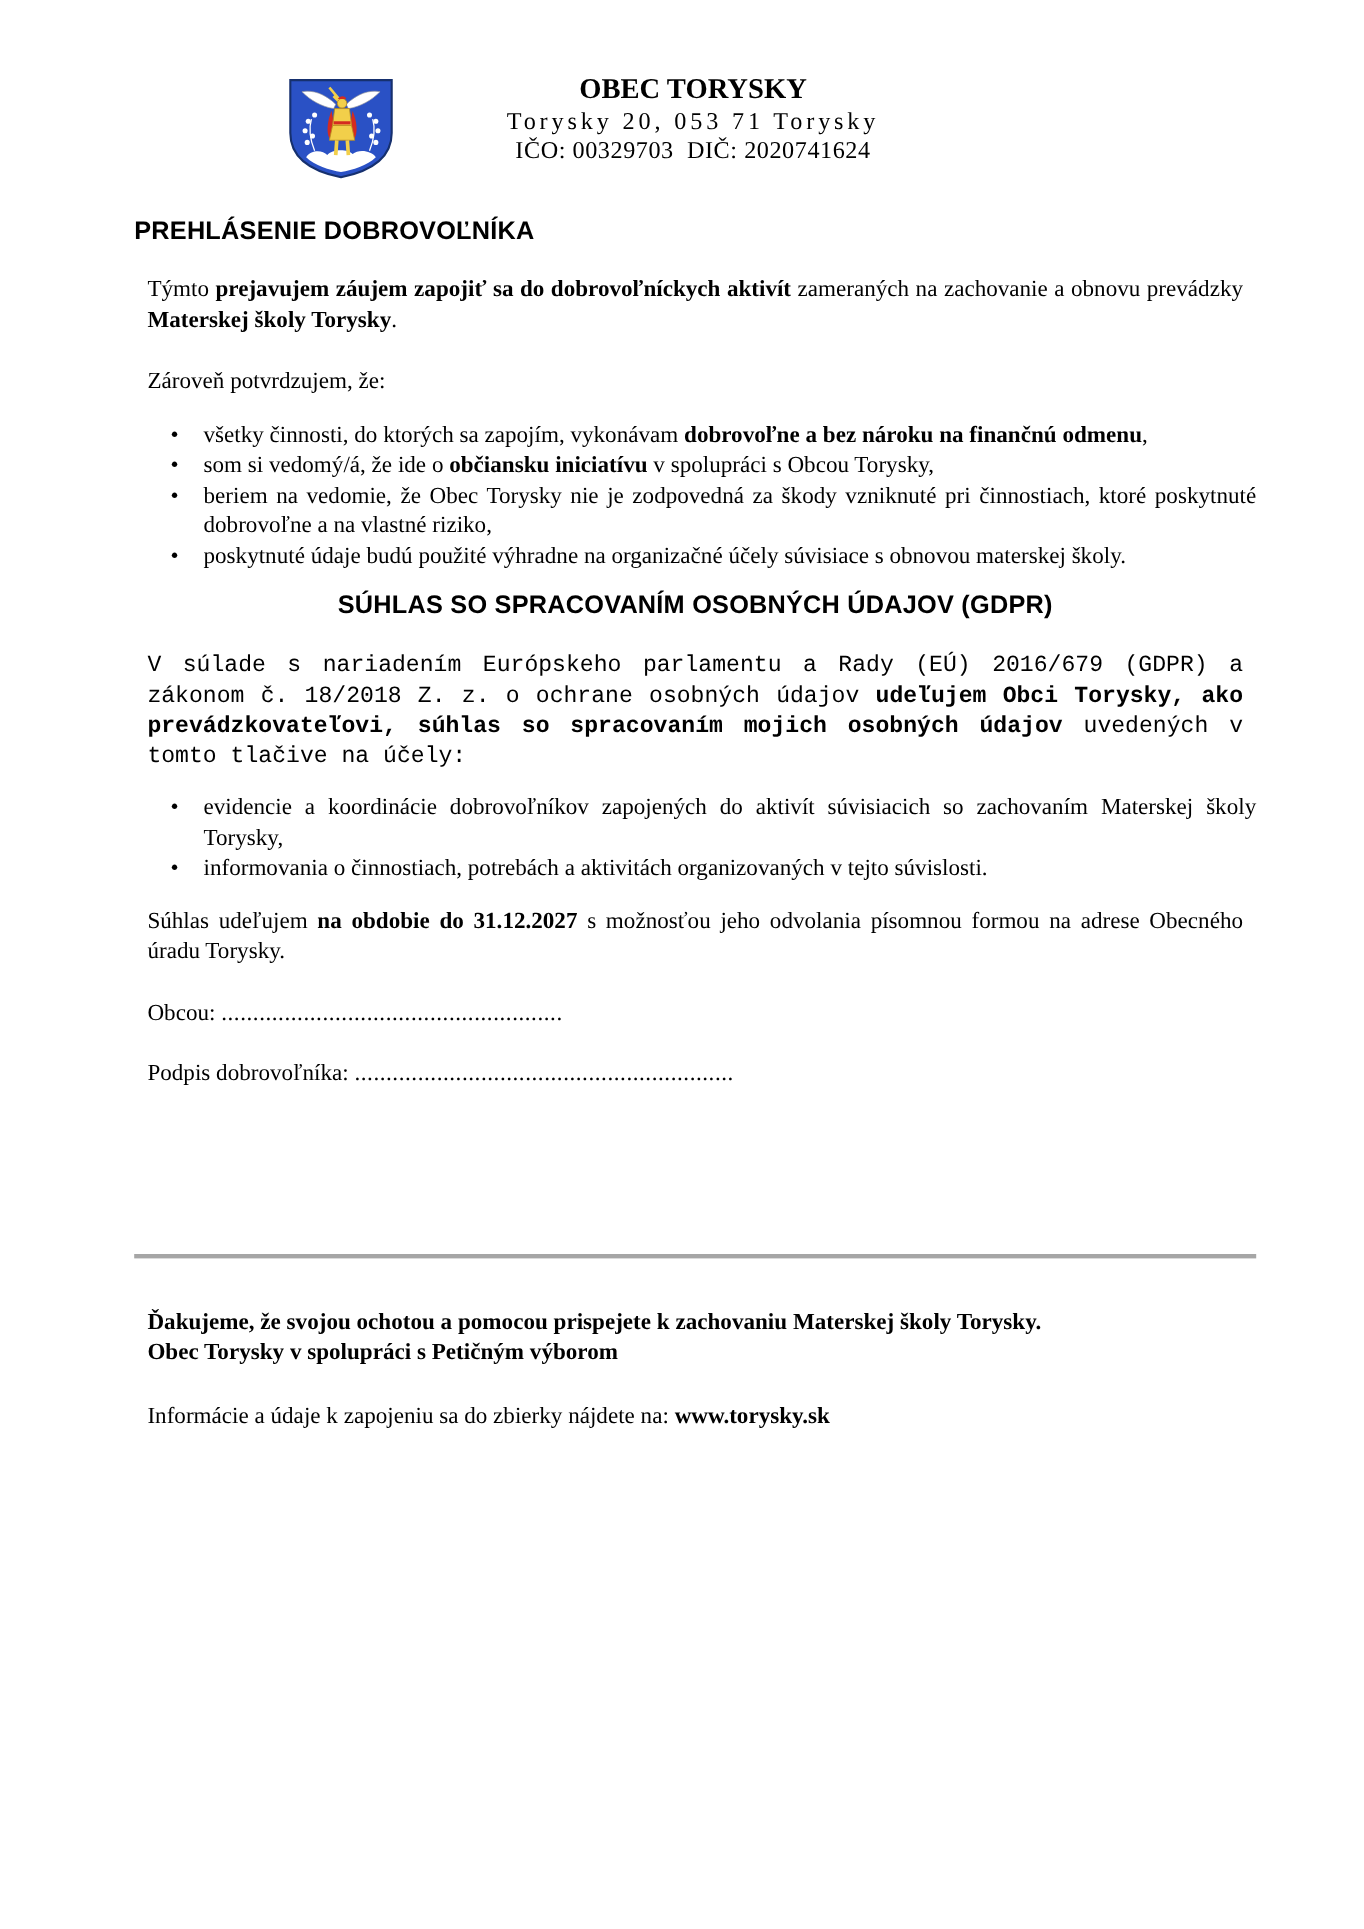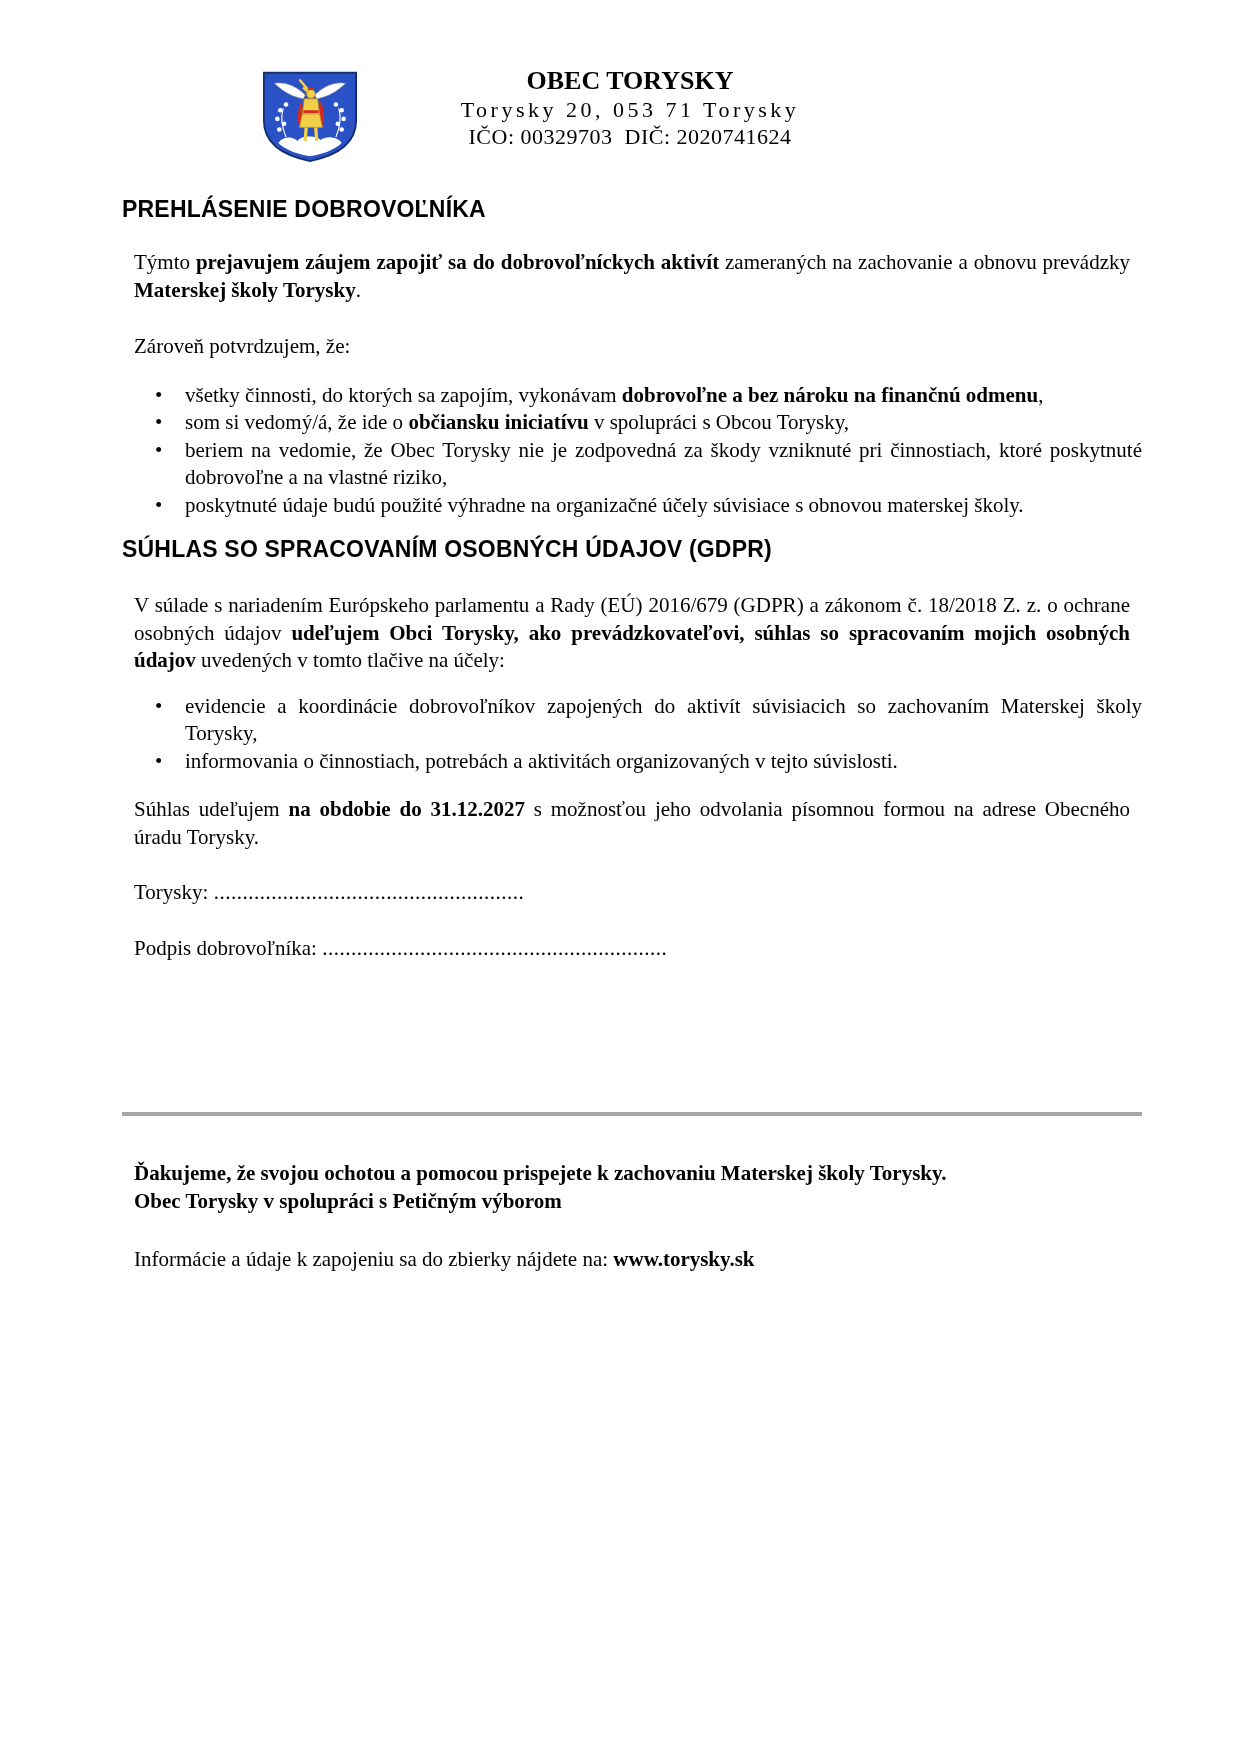--- a/index.html
+++ b/index.html
@@ -50,22 +50,22 @@
     margin: 21px 0 0 0;
     padding: 0 0 0 63px;
   }
   ul.blist li { position: relative; text-align: justify; }
   ul.blist li::before {
     content: "\2022";
     position: absolute;
     left: -30px;
     top: 0;
   }
-  .h-gdpr     { margin-top: 16px; }
-  .p-gdpr     { margin-top: 29px; }
+  .h-gdpr     { margin-top: 16px; text-align: center; }
+  .p-gdpr     { margin-top: 29px; font-family: Liberation Mono, monospace; }
   ul.blist2   { margin-top: 18px; }
   .p-consent  { margin-top: 21px; }
 
   .field-line { margin-top: 28px; white-space: nowrap; }
   .field-line.first { margin-top: 28px; }
   .field-line .dots { letter-spacing: 0.5px; }
 
   .divider {
     margin-top: 150px;
     height: 4px;
@@ -157,21 +157,21 @@
     <p class="p-gdpr just"><span>V súlade s nariadením Európskeho parlamentu a Rady (EÚ) 2016/679 (GDPR) a zákonom č. 18/2018 Z. z. o ochrane osobných údajov </span><span class="b">udeľujem Obci Torysky, ako prevádzkovateľovi, súhlas so spracovaním mojich osobných údajov</span><span> uvedených v tomto tlačive na účely:</span></p>
 
     <ul class="blist blist2">
       <li><span>evidencie a koordinácie dobrovoľníkov zapojených do aktivít súvisiacich so zachovaním Materskej školy Torysky,</span></li>
       <li><span>informovania o činnostiach, potrebách a aktivitách organizovaných v tejto súvislosti.</span></li>
     </ul>
 
     <p class="p-consent just"><span>Súhlas udeľujem </span><span class="b">na obdobie do 31.12.2027</span><span> s možnosťou jeho odvolania písomnou formou na adrese Obecného úradu Torysky.</span></p>
 
     <p class="field-line first">
-      <span>Torysky:</span>
+      <span>Obcou:</span>
       <span class="dots">......................................................</span>
     </p>
     <p class="field-line">
       <span>Podpis dobrovoľníka:</span>
       <span class="dots">............................................................</span>
     </p>
 
     <hr class="divider" style="background: rgb(166, 166, 166);">
 
     <p class="p-thanks">

